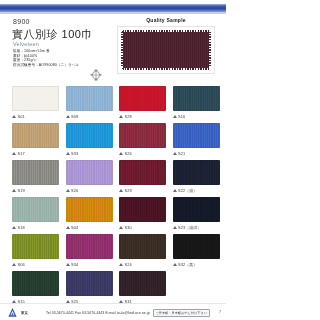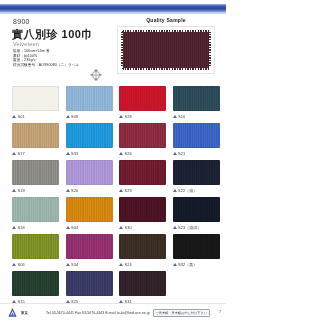--- a/index.html
+++ b/index.html
@@ -21,21 +21,21 @@
   }
 
   
   .header{position:absolute;left:0;top:16px;width:226px;height:62px;}
   .code{
     position:absolute;left:13px;top:2px;
     font-size:7px;letter-spacing:.3px;color:#3a3a3a;
   }
   .title-jp{
     position:absolute;left:12px;top:11px;
-    font-size:11px;font-weight:bold;letter-spacing:.5px;color:#1b1b1b;
+    font-size:11px;font-weight:normal;letter-spacing:.5px;color:#1b1b1b;
     white-space:nowrap;
   }
   .title-en{
     position:absolute;left:13px;top:25px;
     font-size:5.5px;color:#7d8a96;letter-spacing:.2px;
   }
   .specs{
     position:absolute;left:13px;top:33px;
     font-size:3.6px;line-height:4.6px;color:#2b2b2b;
     letter-spacing:.1px;white-space:nowrap;

